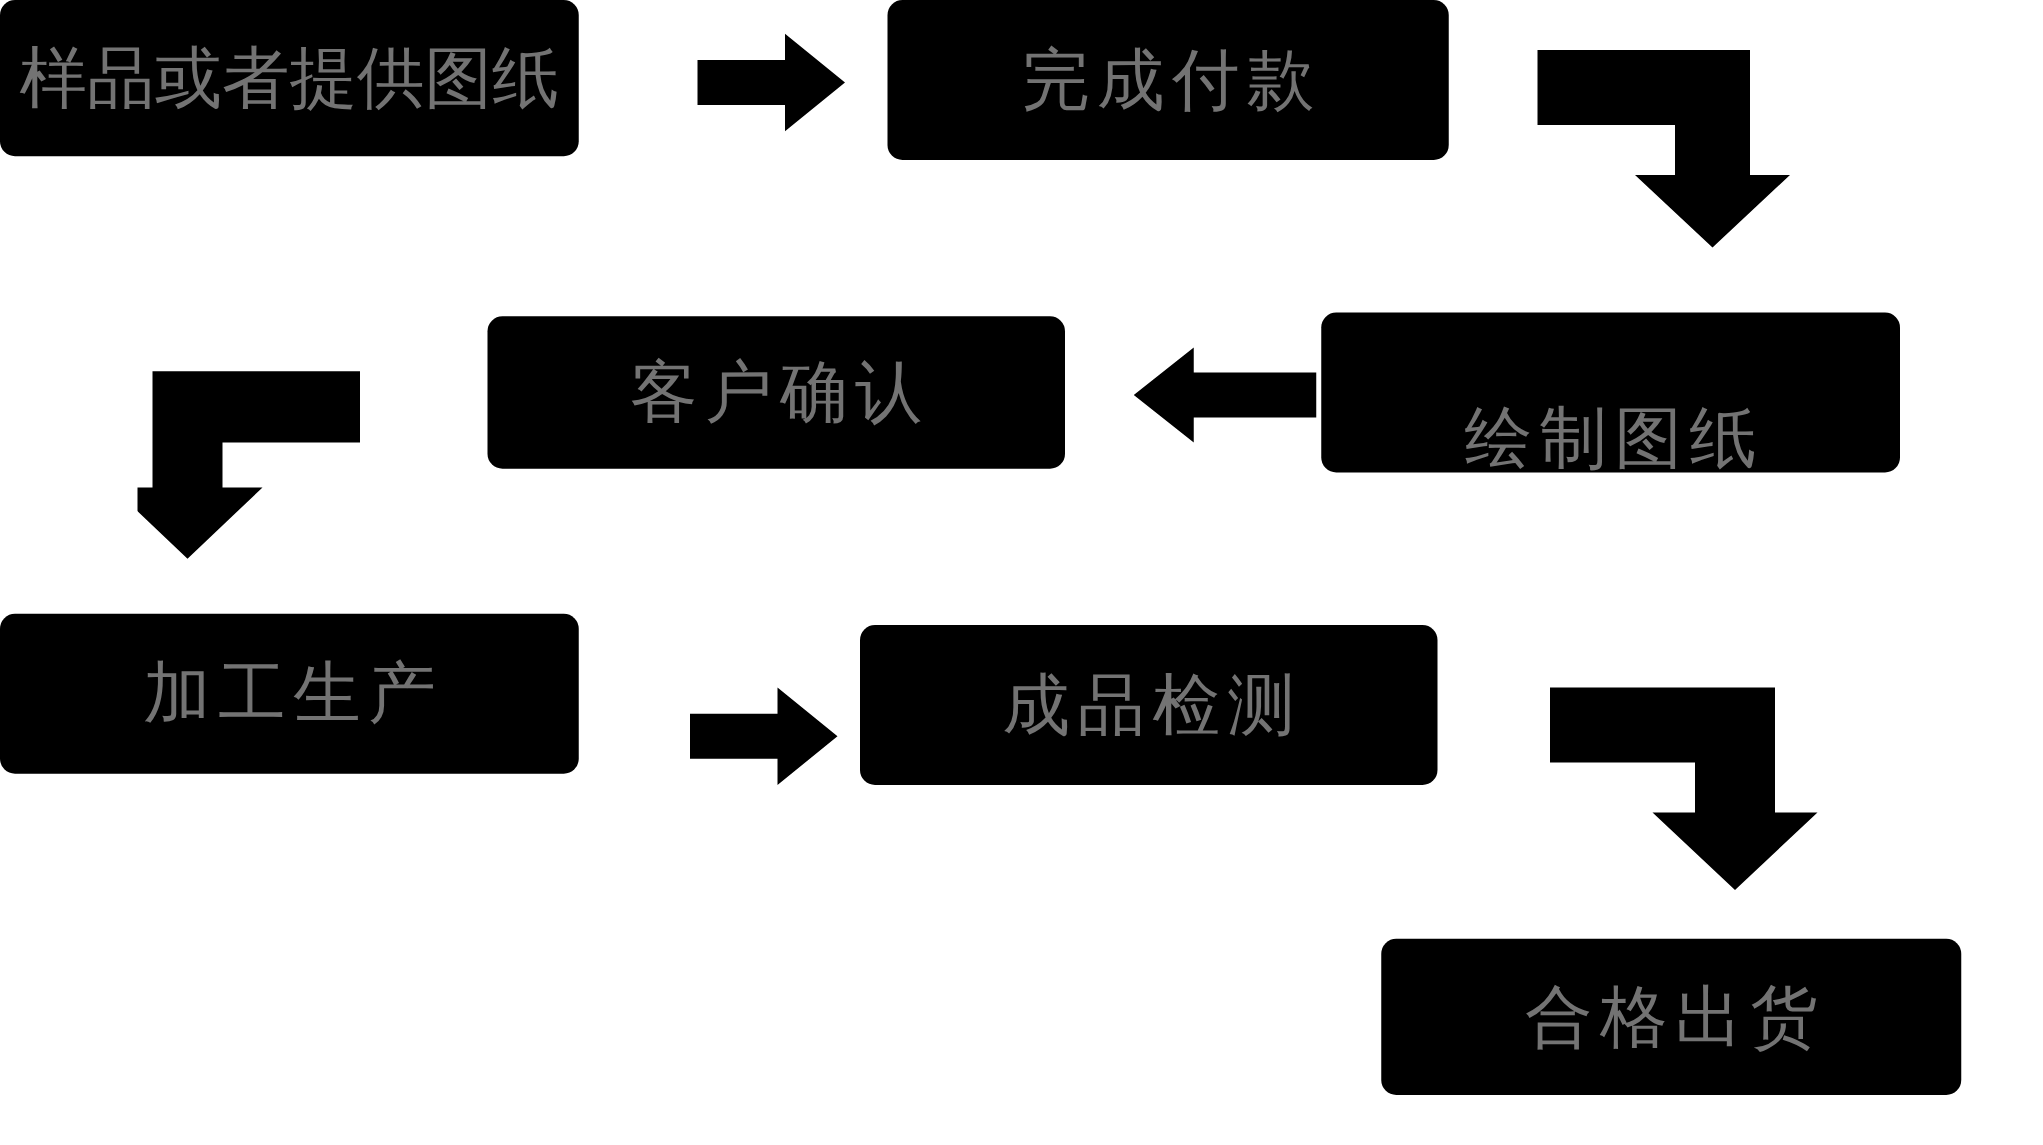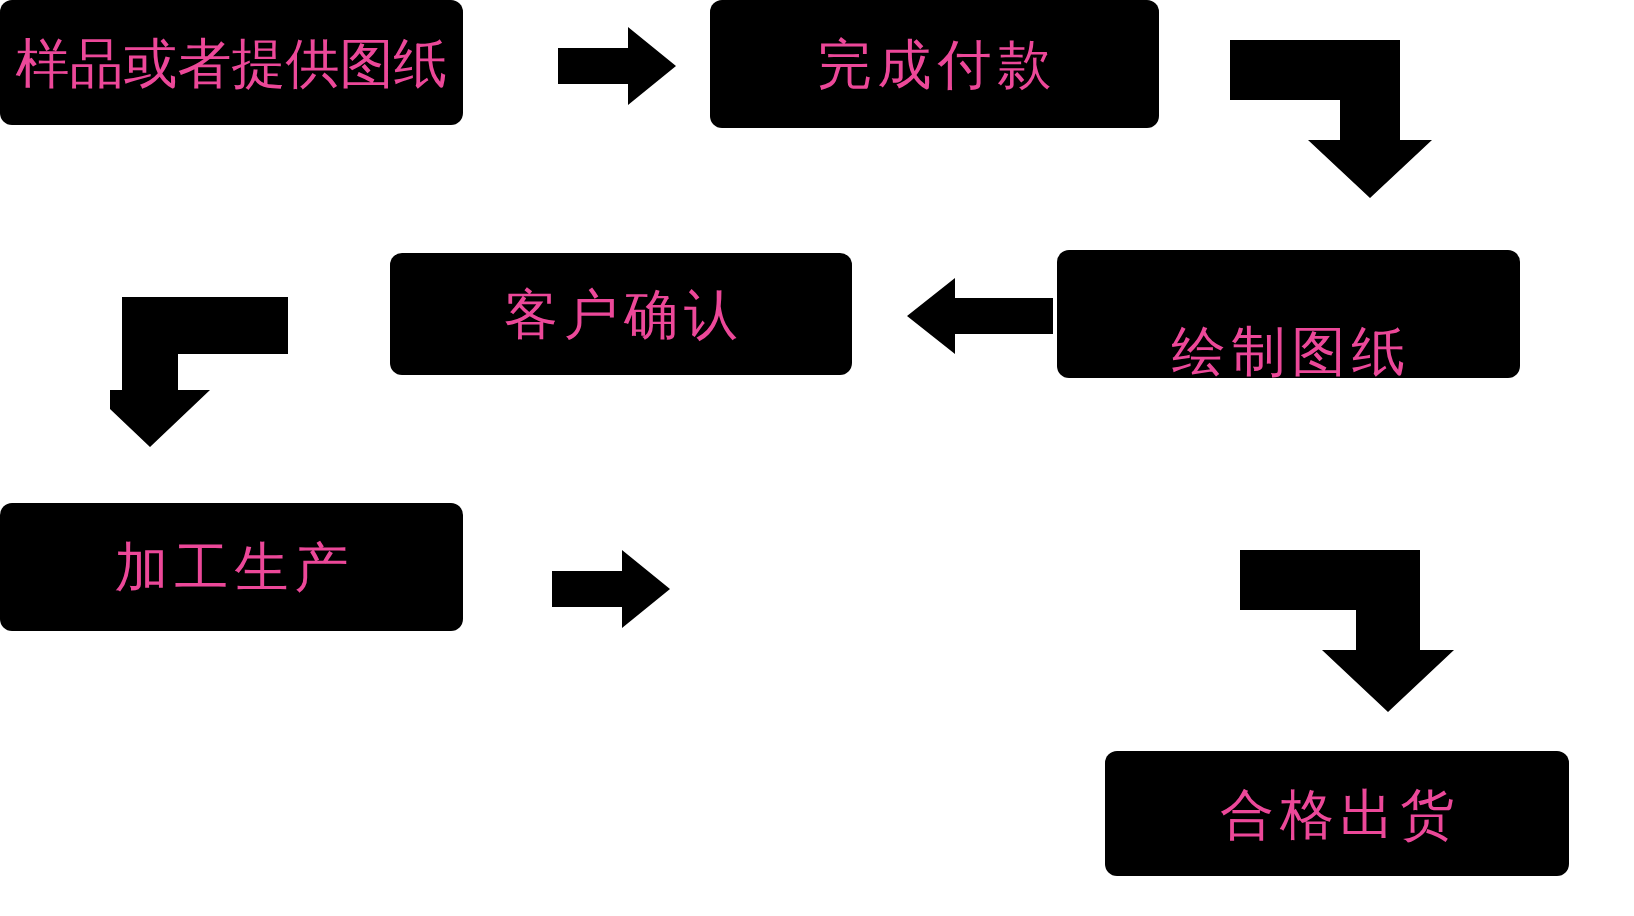--- a/index.html
+++ b/index.html
@@ -20,21 +20,21 @@
   .node {
     position: absolute;
     background: #000000;
     border-radius: 12px;
     display: flex;
     align-items: center;
     justify-content: center;
     box-sizing: border-box;
   }
   .node-label {
-    color: #ec4899;
+    color: #737373;
     font-size: 54px;
     line-height: 1;
     letter-spacing: 6px;
     text-indent: 6px;
     white-space: nowrap;
     font-weight: 400;
   }
   .node-label.tight {
     letter-spacing: 0px;
     text-indent: 0px;
@@ -86,30 +86,33 @@
   <div class="arrow" style="left:905px; top:275px; width:150px; height:82px;">
     <svg viewBox="0 0 150 82" preserveAspectRatio="none" aria-hidden="true">
       <polygon points="2,41 50,3 50,23 148,23 148,59 50,59 50,79" fill="#000000"></polygon>
     </svg>
   </div>
 
   <div class="node" style="left:1057px; top:250px; width:463px; height:128px;align-items:flex-end;">
     <span class="node-label">绘制图纸</span>
   </div>
 
-  <div class="node" style="left:0px; top:503px; width:463px; height:128px;">
+  <div class="node" style="left:0px; top:491px; width:463px; height:128px;">
     <span class="node-label">加工生产</span>
   </div>
 
   <div class="arrow" style="left:534px; top:545px; width:140px; height:88px;">
     <svg viewBox="0 0 140 88" preserveAspectRatio="none" aria-hidden="true">
       <polygon points="18,26 88,26 88,5 136,44 88,83 88,62 18,62" fill="#000000"></polygon>
     </svg>
   </div>
 
+  <div class="node" style="left:688px; top:500px; width:462px; height:128px;">
+    <span class="node-label">成品检测</span>
+  </div>
 
   <div class="arrow" style="left:1232px; top:540px; width:230px; height:175px;">
     <svg viewBox="0 0 230 175" preserveAspectRatio="none" aria-hidden="true">
       <polygon points="8,10 188,10 188,110 222,110 156,172 90,110 124,110 124,70 8,70" fill="#000000"></polygon>
     </svg>
   </div>
 
   <div class="node" style="left:1105px; top:751px; width:464px; height:125px;">
     <span class="node-label">合格出货</span>
   </div>

